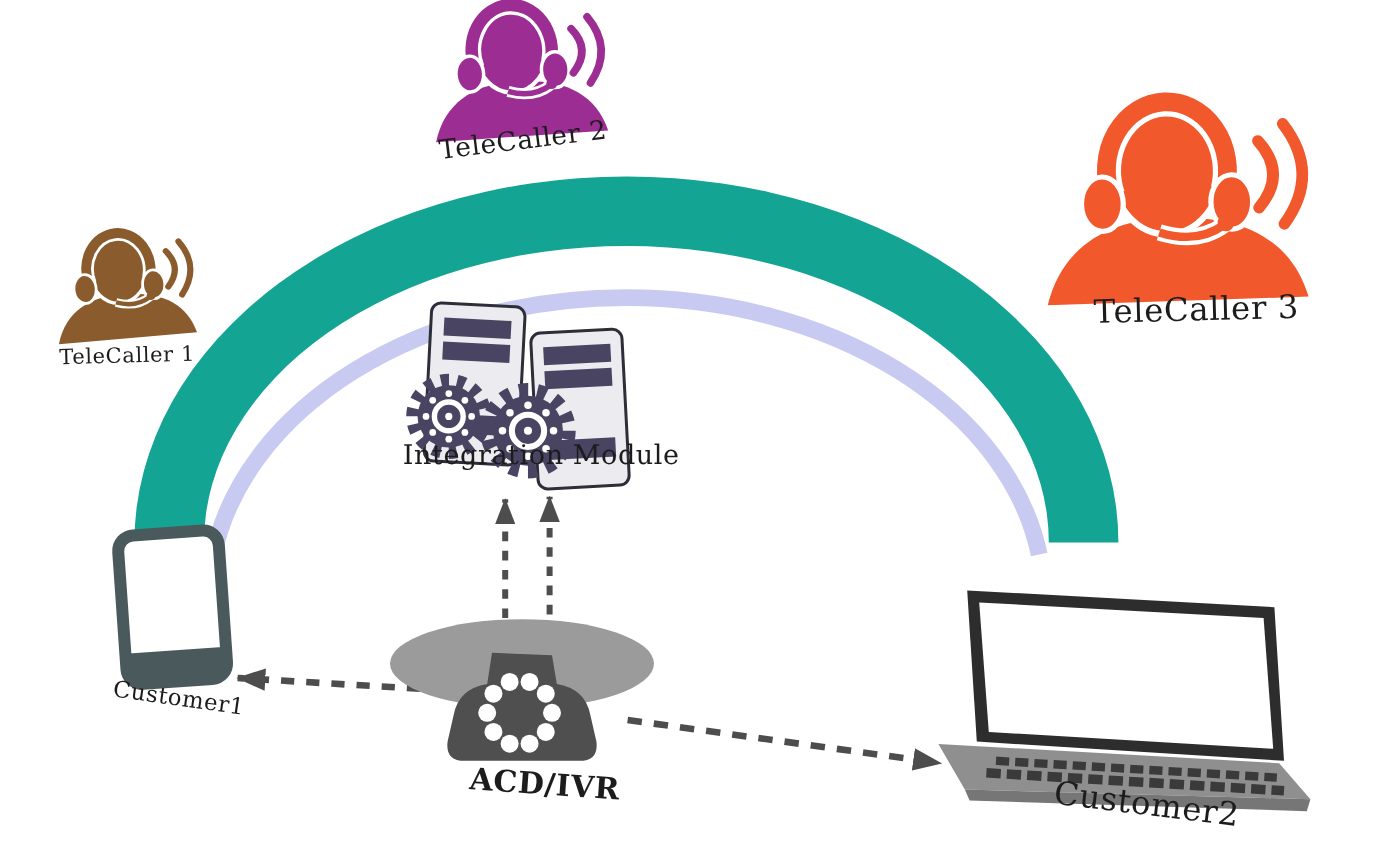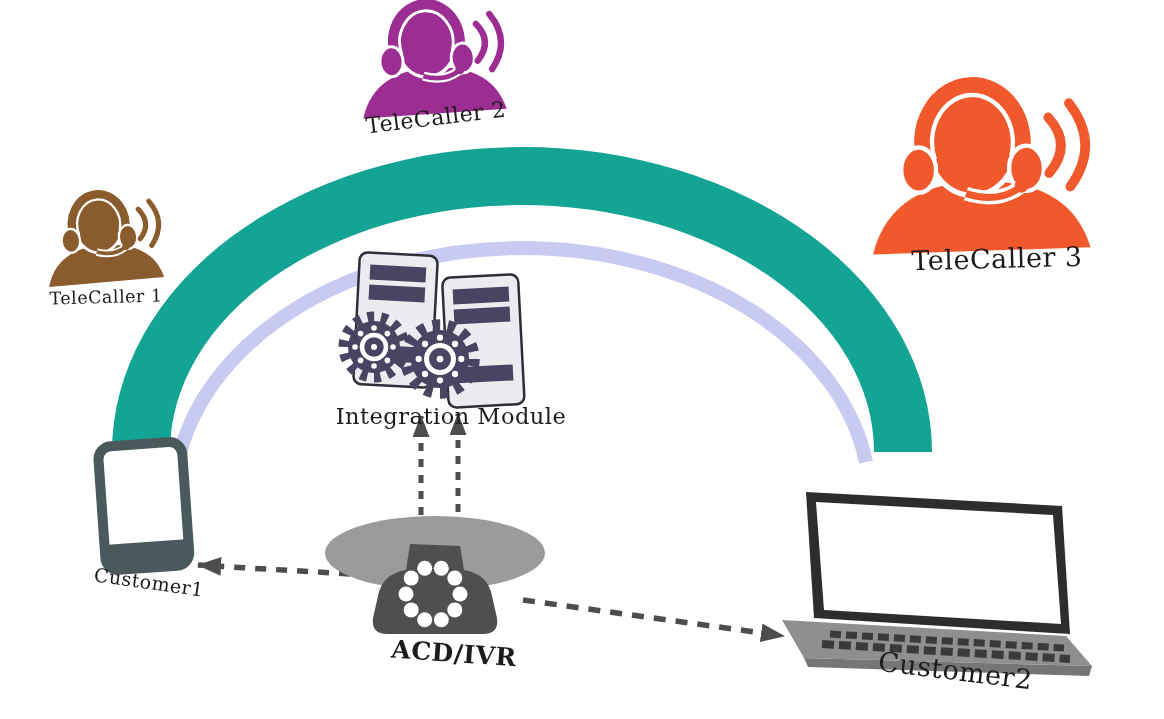--- a/index.html
+++ b/index.html
@@ -102,21 +102,21 @@
     </g>
     <g transform="translate(106,32) rotate(-3)">
       <rect x="0" y="0" width="76" height="130" rx="8" fill="var(--server_body)" stroke="var(--server_outline)" stroke-width="2.5"></rect>
       <rect x="10" y="12" width="56" height="15" fill="currentColor"></rect>
       <rect x="10" y="32" width="56" height="15" fill="currentColor"></rect>
       <rect x="10" y="90" width="56" height="16" fill="currentColor"></rect>
     </g>
     <use href="#gear" transform="translate(38,101)"></use>
     <use href="#gear" transform="translate(104,113) scale(1.12)"></use>
   </svg>
-  <div class="lbl" style="left:326px;top:404px;width:250px;font-size:22.5px">Integration Module</div>
+  <div class="lbl" style="left:326px;top:368px;width:250px;font-size:22.5px">Integration Module</div>
 
   <svg class="abs" style="left:320px;top:510px" width="228" height="132" viewBox="0 0 228 132">
     <ellipse cx="115" cy="43" rx="110" ry="37" fill="var(--phone_handset)"></ellipse>
     <path d="M90,34 L140,36 L144,60 Q168,64 172,86 L177,108 Q179,124 163,124 L67,124 Q51,124 53,108 L58,86 Q62,64 86,60 Z" fill="var(--phone_body)"></path>
     <g fill="#fff">
       <circle cx="140" cy="84" r="7.5"></circle>
         <circle cx="134.8" cy="99.9" r="7.5"></circle>
       <circle cx="121.3" cy="109.7" r="7.5"></circle>
         <circle cx="104.7" cy="109.7" r="7.5"></circle>
       <circle cx="91.2" cy="99.9" r="7.5"></circle>

